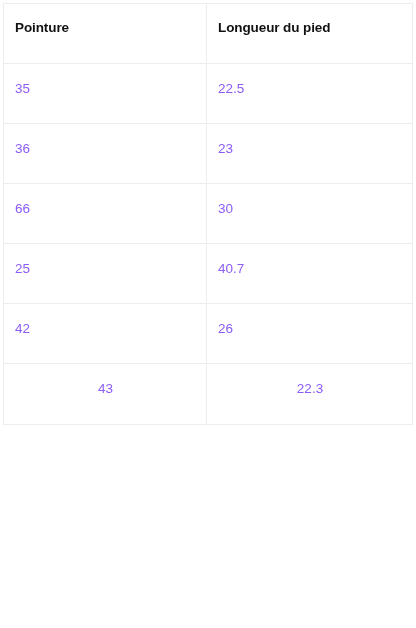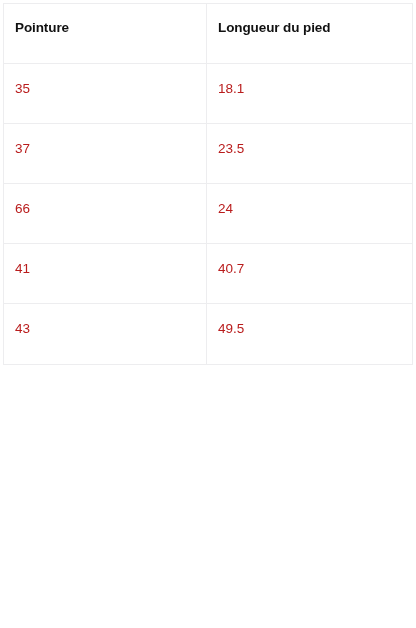--- a/index.html
+++ b/index.html
@@ -47,59 +47,64 @@
     font-weight: bold;
     color: #111111;
     letter-spacing: -0.1px;
     line-height: 17px;
   }
 
   table.size-table td {
     padding: 16px 10px 0 11px;
     font-size: 13.5px;
     font-weight: normal;
-    color: #b91c1c;
+    color: #8b5cf6;
     line-height: 17px;
   }
 
   table.size-table tbody tr:last-child td {
     height: 61px;
+    text-align: center;
   }
 </style>
 </head>
 <body>
 
 <div id="size-table-wrap">
   <table class="size-table">
     <colgroup>
       <col class="col-pointure">
       <col class="col-longueur">
     </colgroup>
     <thead>
       <tr>
         <th>Pointure</th>
         <th>Longueur du pied</th>
       </tr>
     </thead>
     <tbody>
       <tr>
         <td>35</td>
-        <td>18.1</td>
+        <td>22.5</td>
       </tr>
       <tr>
-        <td>37</td>
-        <td>23.5</td>
+        <td>36</td>
+        <td>23</td>
       </tr>
       <tr>
         <td>66</td>
-        <td>24</td>
+        <td>30</td>
       </tr>
       <tr>
-        <td>41</td>
+        <td>25</td>
         <td>40.7</td>
       </tr>
       <tr>
+        <td>42</td>
+        <td>26</td>
+      </tr>
+      <tr>
         <td>43</td>
-        <td>49.5</td>
+        <td>22.3</td>
       </tr>
     </tbody>
   </table>
 </div>
 
 </body></html>

